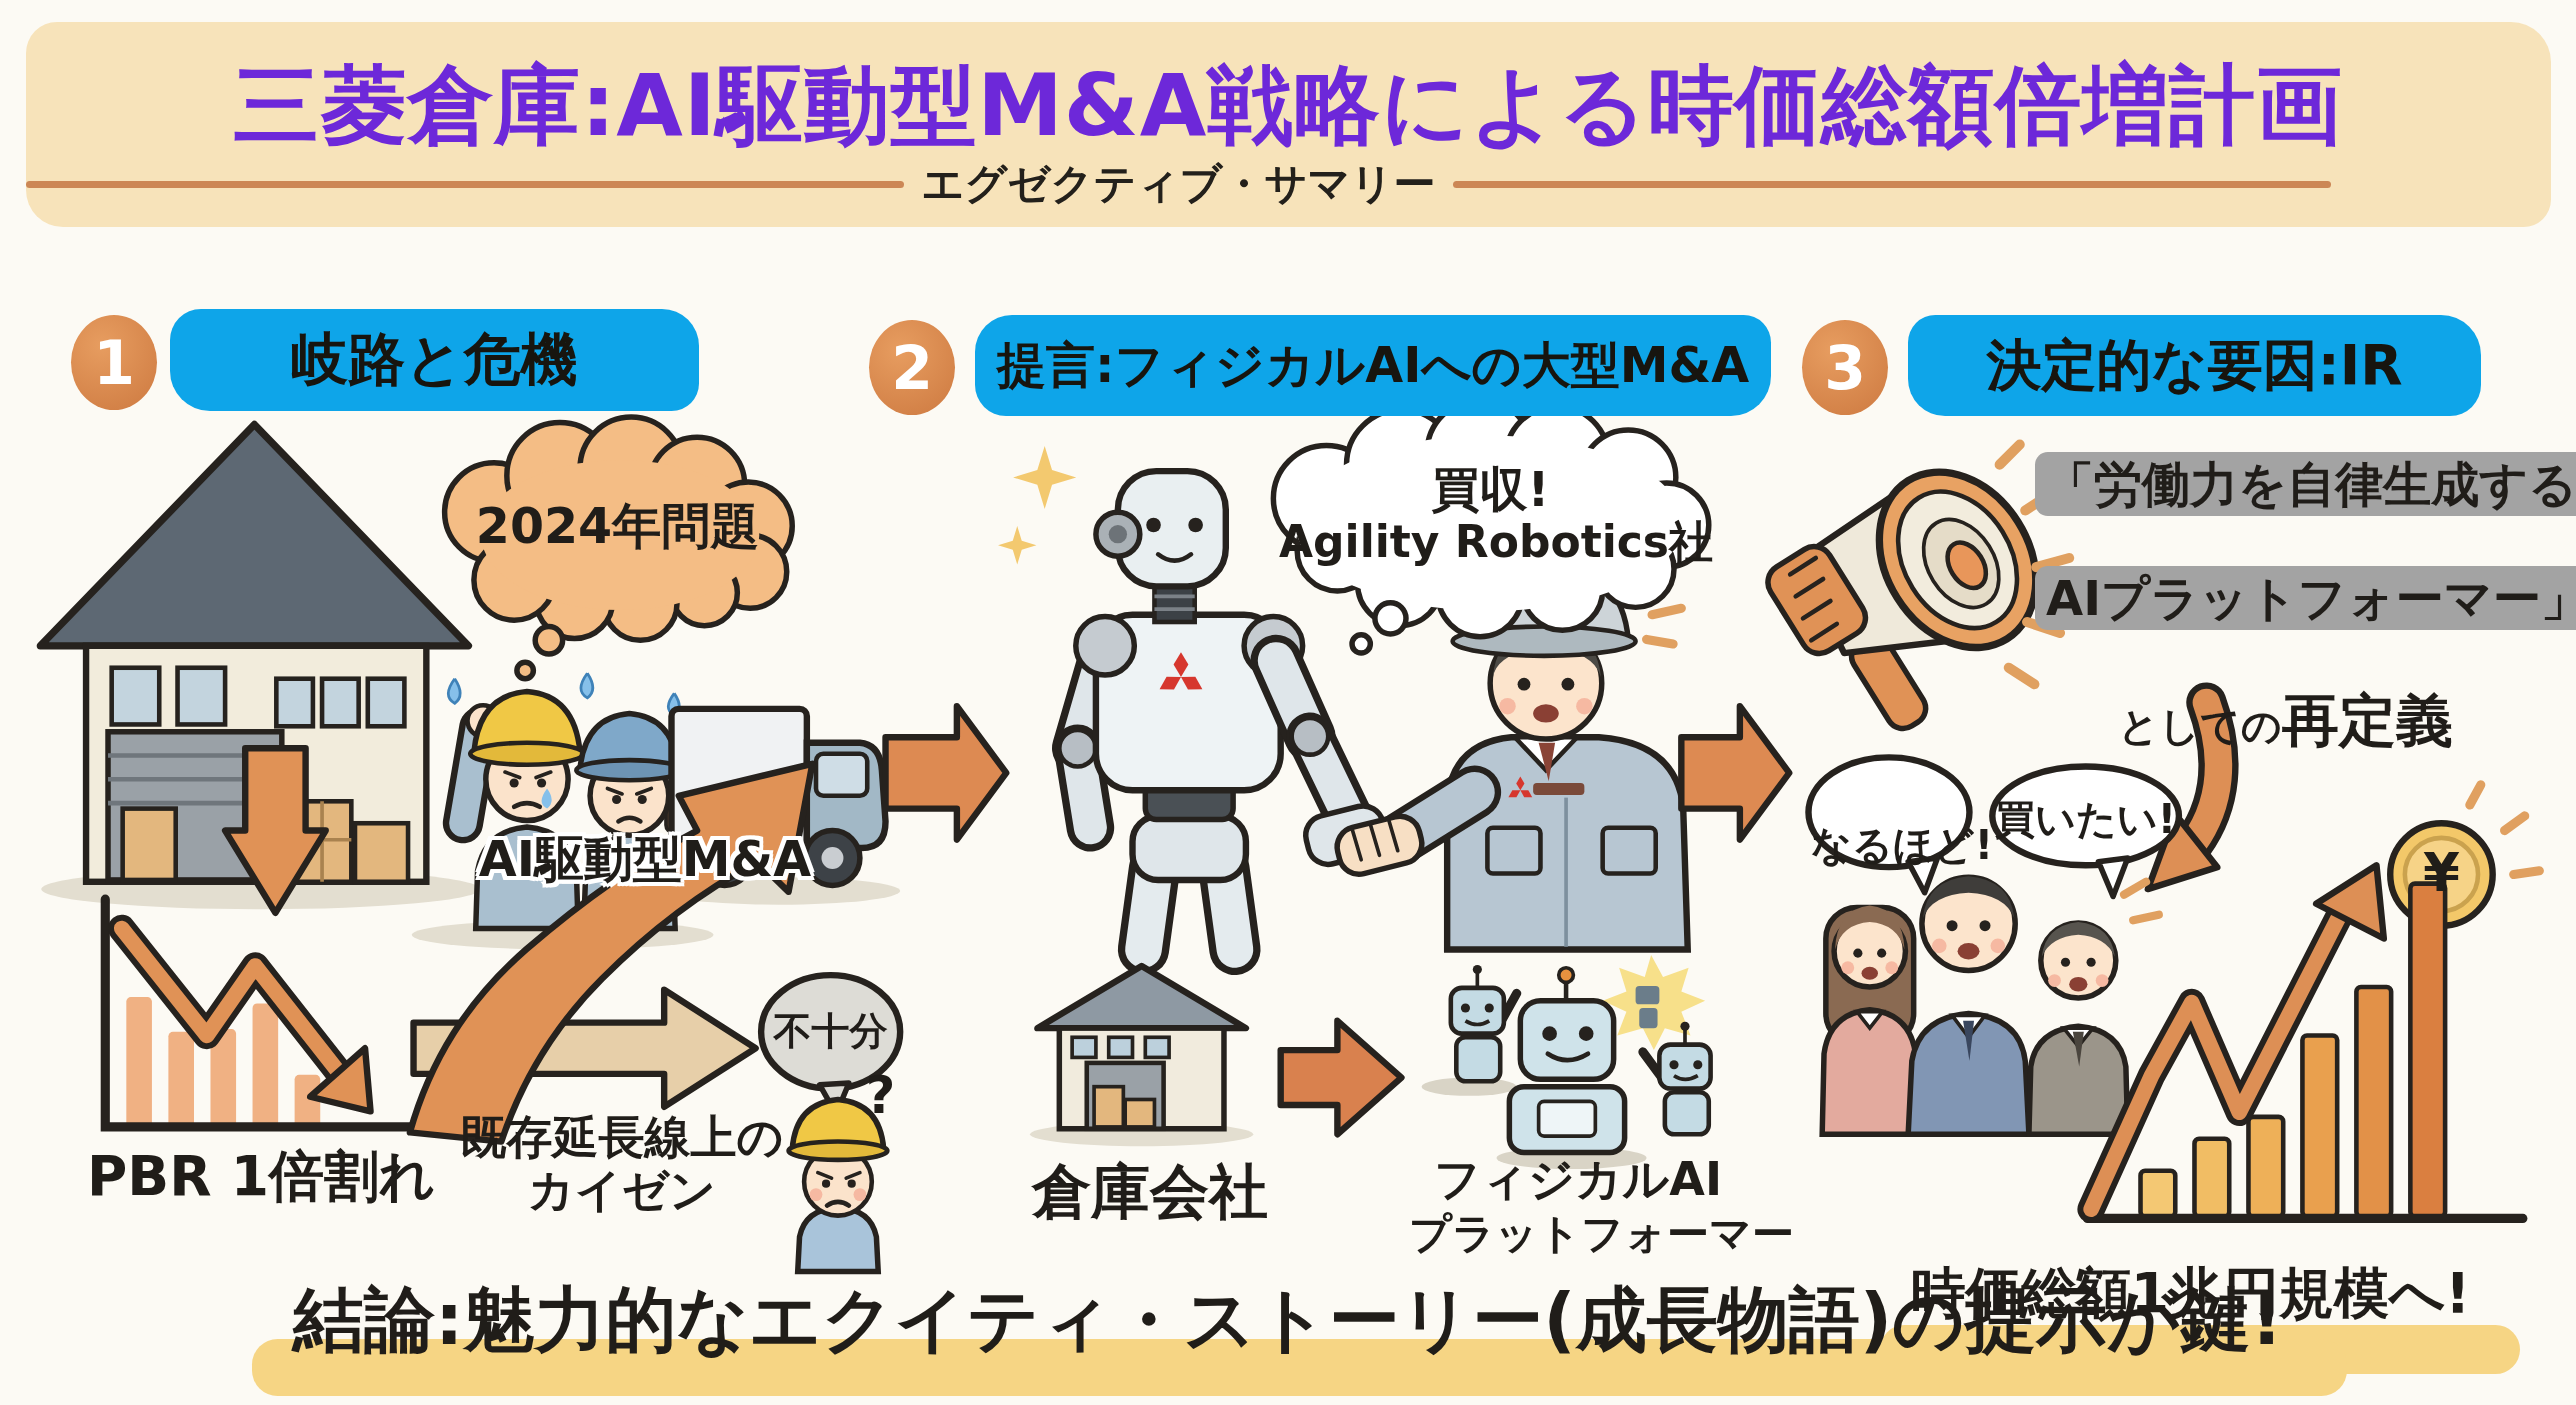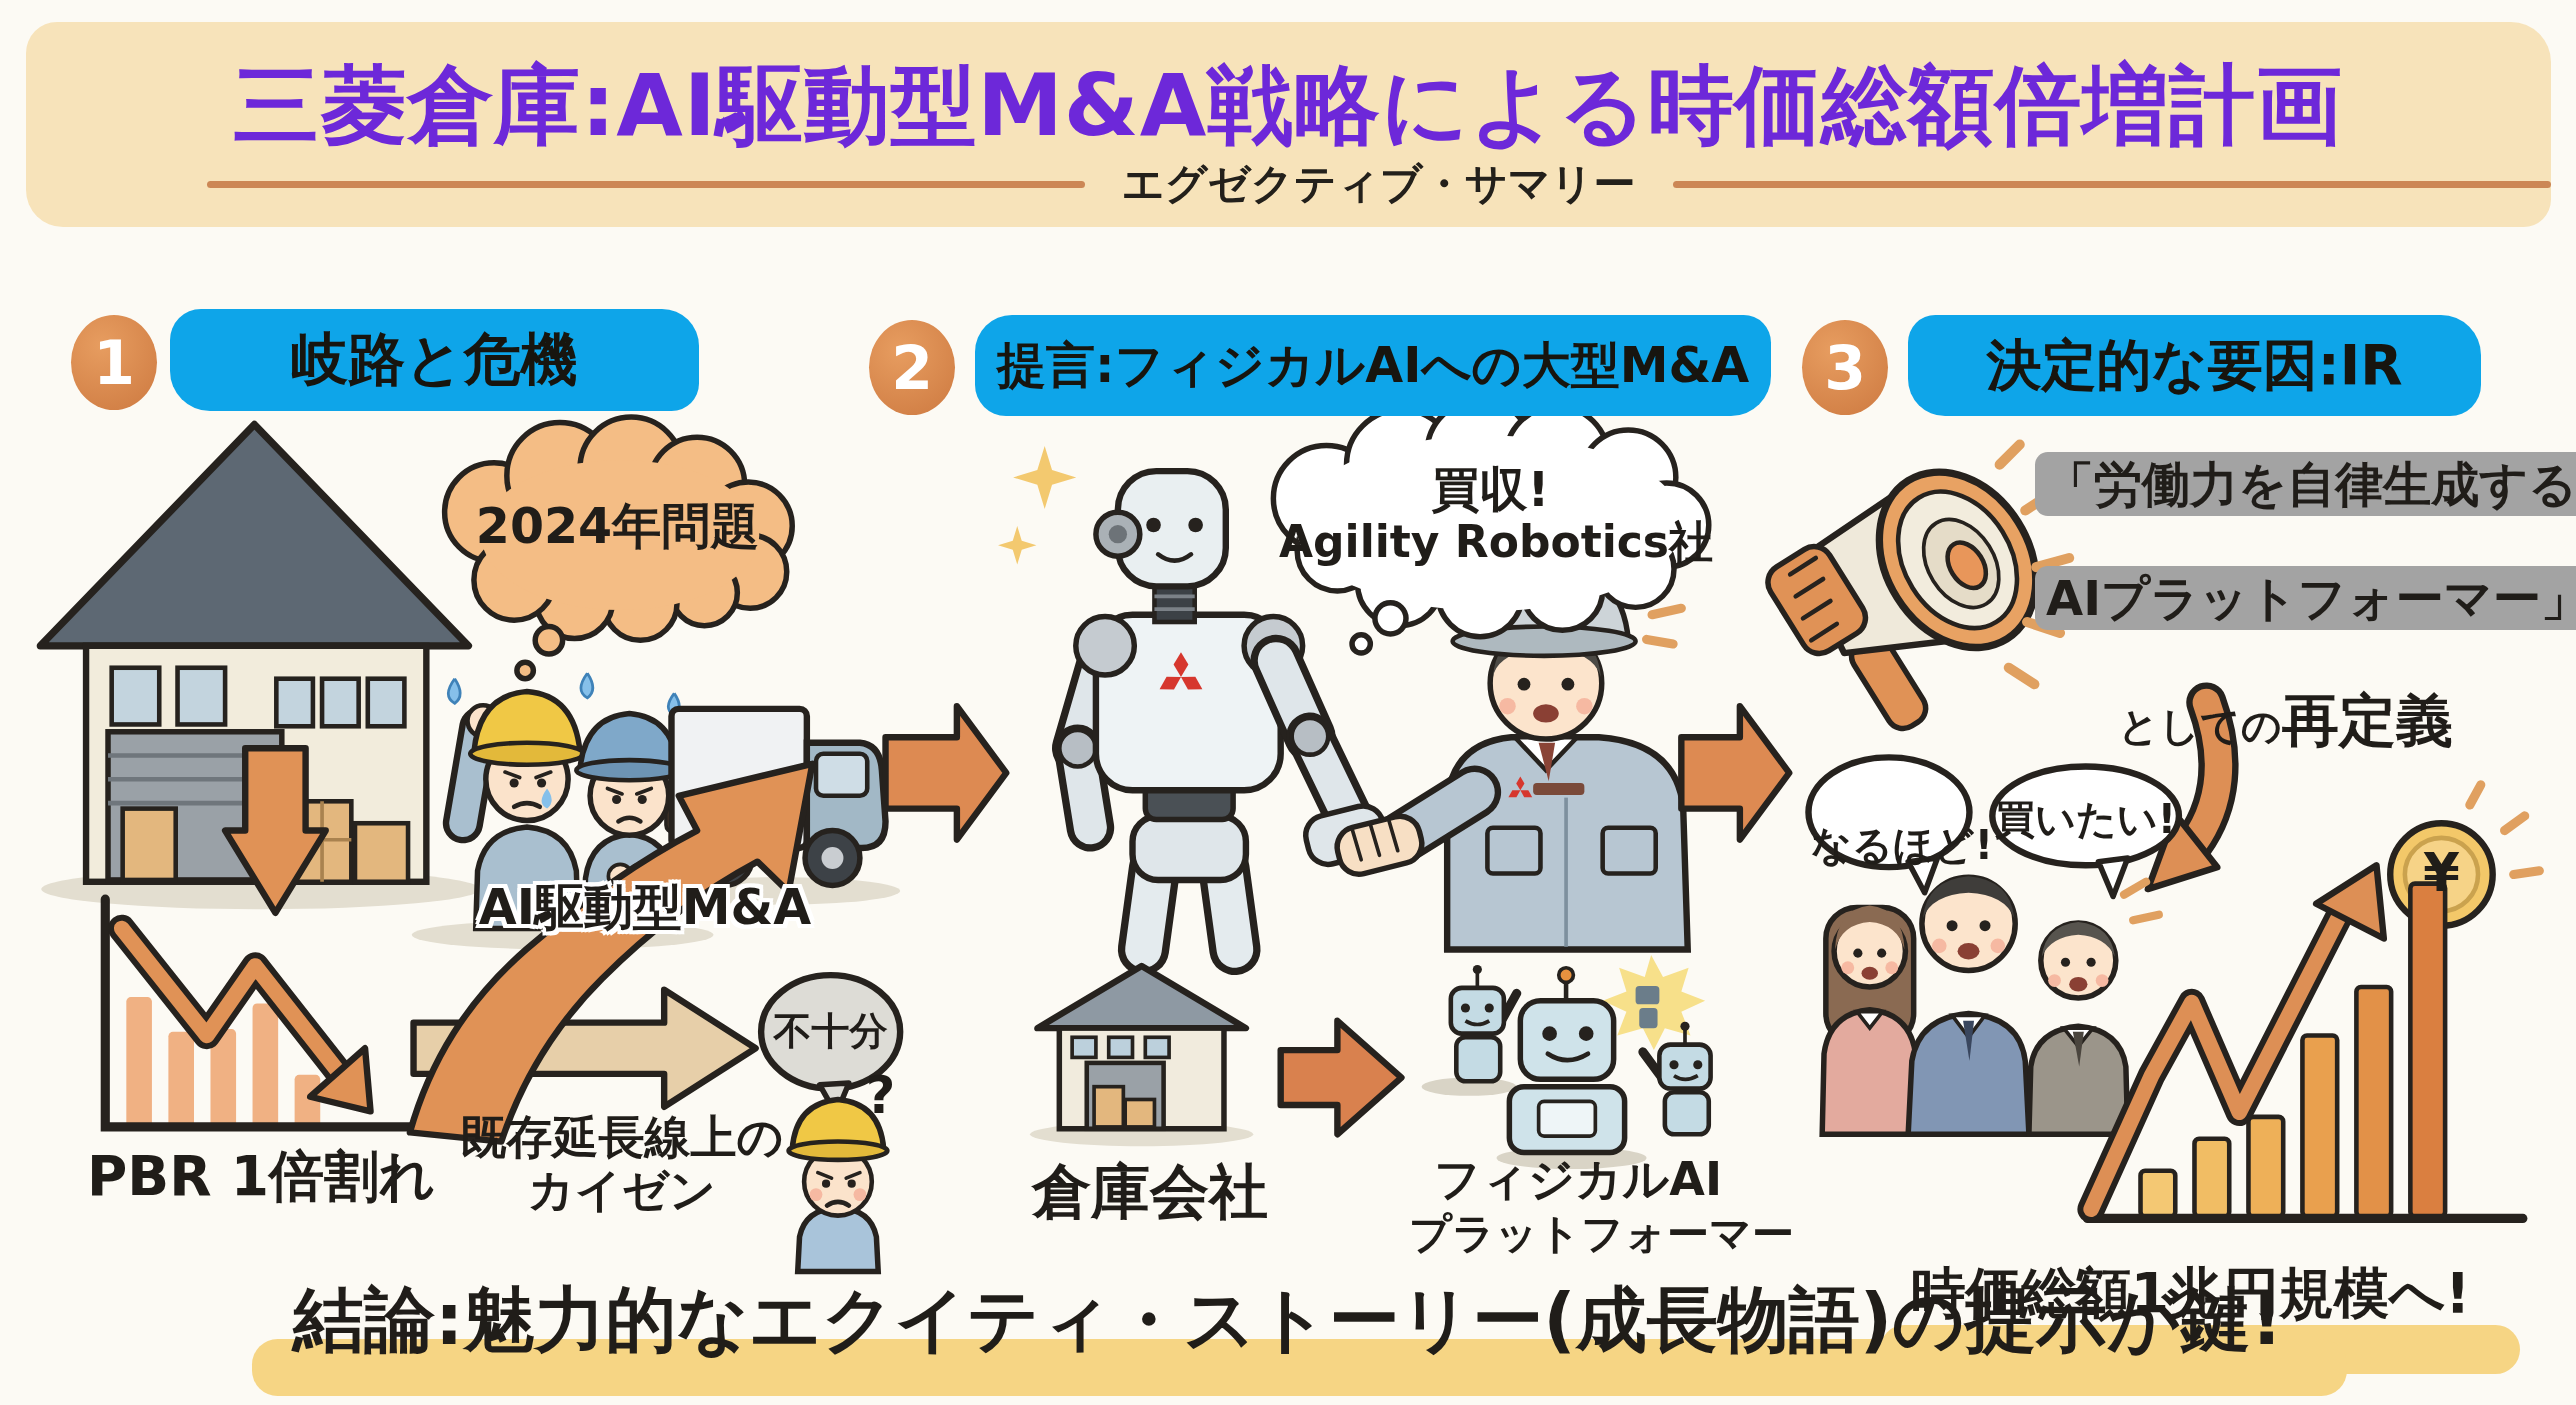--- a/index.html
+++ b/index.html
@@ -3,21 +3,21 @@
 <meta charset="utf-8">
 <style>
   html,body{margin:0;padding:0;}
   body{width:2576px;height:1405px;overflow:hidden;background:#fcfaf4;font-family:"DejaVu Sans",sans-serif;}
   #canvas{position:relative;width:2576px;height:1405px;background:#fcfaf4;}
   #art{position:absolute;left:0;top:0;}
   .t{position:absolute;font-weight:bold;color:#201d19;text-align:center;white-space:nowrap;line-height:1.15;}
   .halo{text-shadow:-3.7px -3.7px 0 #fff,3.7px -3.7px 0 #fff,-3.7px 3.7px 0 #fff,3.7px 3.7px 0 #fff,0 -3.7px 0 #fff,0 3.7px 0 #fff,-3.7px 0 0 #fff,3.7px 0 0 #fff;}
   .banner{position:absolute;left:25.6px;top:22px;width:2525px;height:205px;background:#f7e3ba;border-radius:31px 40px 27.4px 37px;}
   .banner-title{position:absolute;left:0;top:25.6px;width:100%;font-size:86px;font-weight:bold;color:#6d28d9;text-align:center;letter-spacing:0.9px;}
-  .subrow{position:absolute;left:0;bottom:14.6px;width:100%;display:flex;align-items:center;justify-content:flex-end;gap:37px;margin-top:32px;}
+  .subrow{position:absolute;left:0;bottom:14.6px;width:100%;display:flex;align-items:center;justify-content:flex-start;gap:18px;margin-top:32px;}
   .subline{width:878px;height:6.4px;background:#cc8755;border-radius:3.7px;}
   .subtitle{font-size:42px;font-weight:bold;color:#23201b;}
   .numcirc{position:absolute;width:86px;height:95px;border-radius:50%;background:radial-gradient(circle at 36% 32%,#e79d60,#cd7940);color:#fff;font-size:60px;font-weight:bold;display:flex;align-items:center;justify-content:center;}
   .seclabel{position:absolute;background:#0ea5e9;display:flex;align-items:center;justify-content:center;font-weight:bold;color:#17150f;}
   .hl{background:#a3a3a3;padding:3.7px 11px;border-radius:12.8px;margin-left:24px;}
   .band{position:absolute;background:#f6d584;border-radius:25.6px;}
 </style>
 </head>
 <body>
 
@@ -428,21 +428,21 @@
 <div class="numcirc" style="left:71px;top:315px;">1</div>
 <div class="seclabel" style="left:170px;top:309px;width:529px;height:102px;font-size:57px;border-radius:31px 37px 27.4px 40px;">岐路と危機</div>
 
 <div class="numcirc" style="left:869px;top:320px;">2</div>
 <div class="seclabel" style="left:975px;top:315px;width:796px;height:101px;font-size:49px;border-radius:37px 27.4px 40px 31px;text-align:right;">提言:フィジカルAIへの大型M&amp;A</div>
 
 <div class="numcirc" style="left:1802px;top:320px;">3</div>
 <div class="seclabel" style="left:1908px;top:315px;width:573px;height:101px;font-size:55px;border-radius:27.4px 40px 31px 37px;">決定的な要因:IR</div>
 
 <div class="t" style="left:462px;top:499px;width:311px;font-size:49px;">2024年問題</div>
-<div class="t halo" style="left:476px;top:880px;width:338px;font-size:49px;">AI駆動型M&amp;A</div>
+<div class="t halo" style="left:476px;top:832px;width:338px;font-size:49px;">AI駆動型M&amp;A</div>
 <div class="t" style="left:87px;top:1145px;width:343px;font-size:55px;">PBR 1倍割れ</div>
 <div class="t" style="left:453px;top:1111px;width:338px;font-size:46px;">
   <span style="display:block;">既存延長線上の</span>
   <span style="display:block;">カイゼン</span>
 </div>
 <div class="t" style="left:762px;top:1010px;width:137px;font-size:38px;">不十分</div>
 <div class="t" style="left:853px;top:1067px;width:55px;font-size:51px;">?</div>
 
 <div class="t" style="left:1279px;top:456px;width:423px;font-size:44px;">
   <span style="display:block;font-size:48px;margin-top:5.5px;">買収!</span>

